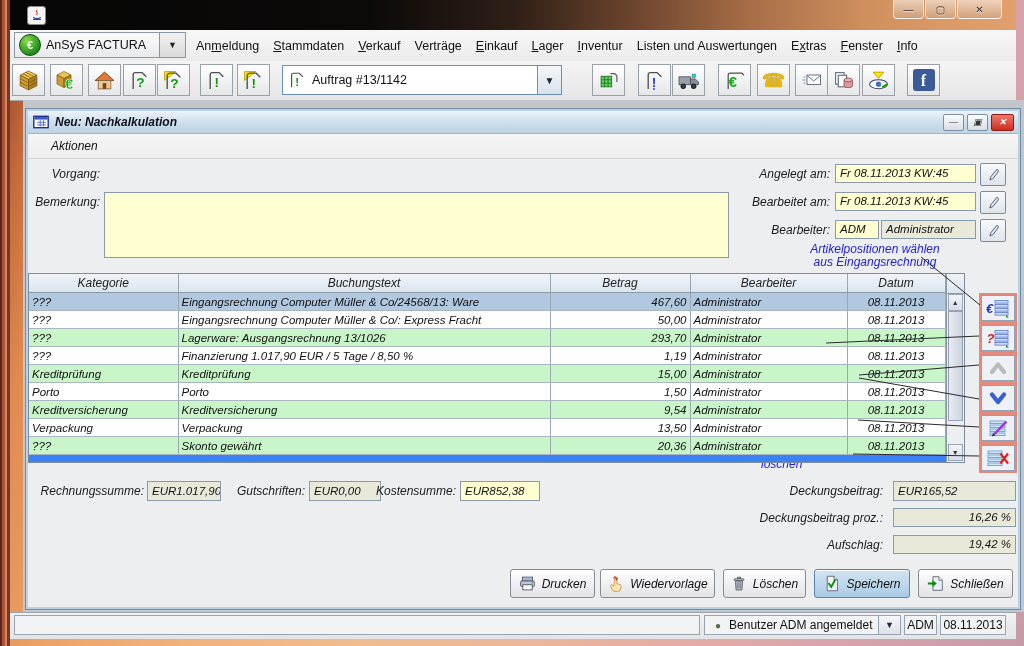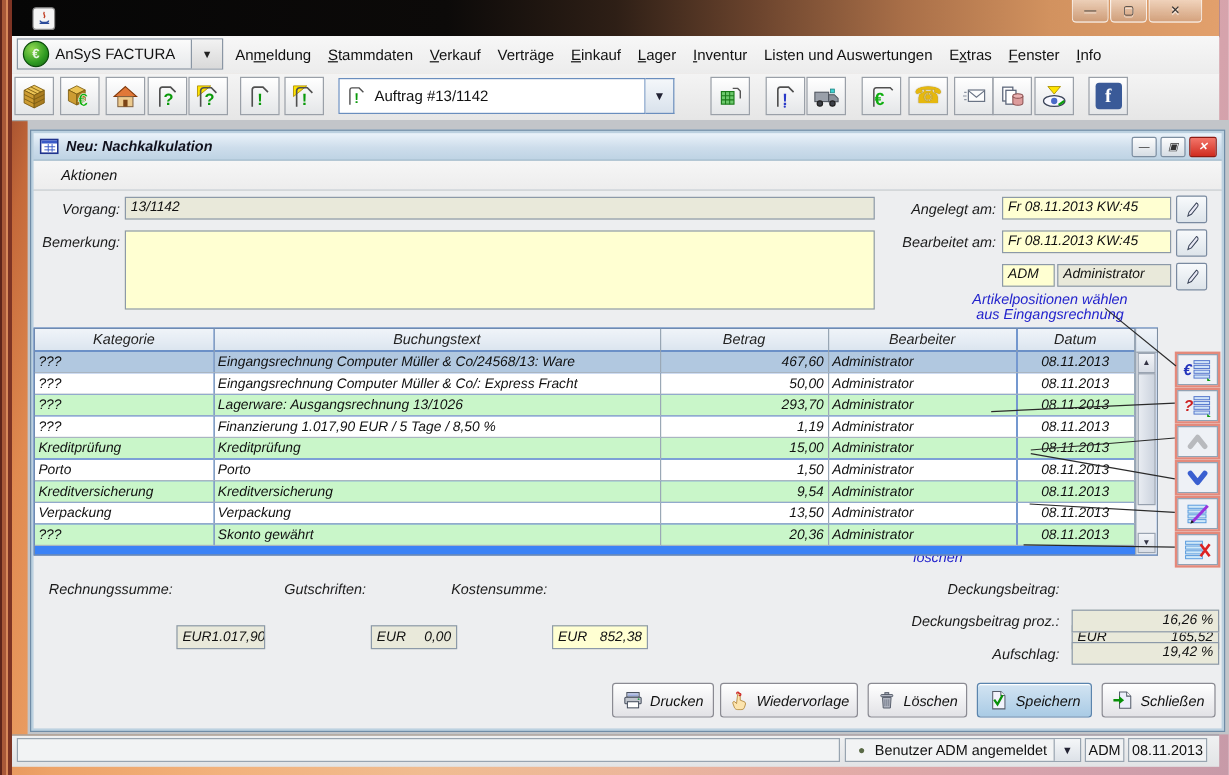--- a/index.html
+++ b/index.html
@@ -65,21 +65,21 @@
   .dlg-menu{height:24px;background:linear-gradient(#f6f6f6,#ededed);border-bottom:1px solid #d2d2d2;
     display:flex;align-items:center;font-size:12px;color:#111;}
   .dlg-menu span{margin-left:23px;}
   .dlg-body{flex:1;background:#edeef0;position:relative;font-size:12px;}
 
   .lbl{position:absolute;text-align:right;font-size:12px;color:#1a1a1a;white-space:nowrap;}
   .fld{position:absolute;border:1px solid #8c99a8;background:#fff;font-size:11.5px;color:#111;
     padding:2px 4px;white-space:nowrap;overflow:hidden;box-sizing:border-box;height:19px;}
   .yel{background:#ffffd2;}
   .gry{background:#e9e9da;}
-  .sumf{display:flex;justify-content:space-between;height:20px;align-items:center;margin-top:40px;}
+  .sumf{display:flex;justify-content:flex-start;height:20px;align-items:center;}
   .pbtn{position:absolute;width:24px;height:21px;border:1px solid #7a8aa0;border-radius:2px;
     background:linear-gradient(#f8fafc,#dde4ea);display:flex;align-items:center;justify-content:center;}
 
   
   .tablewrap{position:absolute;left:0;top:114px;width:937px;height:190px;border:1px solid #7d8da0;
     box-sizing:border-box;display:flex;background:#3b82f6;}
   table.grid{border-collapse:collapse;table-layout:fixed;width:916px;align-self:flex-start;}
   table.grid th{height:18px;font-size:12px;font-weight:normal;color:#222;background:linear-gradient(#f0f4f9,#dbe5ef);
     border-right:1px solid #98a6b4;border-bottom:1px solid #8c9aa8;padding:0 2px;overflow:hidden;white-space:nowrap;}
   table.grid td{height:17px;font-size:11.5px;color:#101010;border-right:1px solid #9aa8b6;border-bottom:1px solid #a9b5c1;
@@ -299,41 +299,41 @@
             </div>
           </div>
 
           <div class="dlg-menu">
             <span>Aktionen</span>
           </div>
 
           <div class="dlg-body">
 
             <div class="lbl" style="left:2px;top:8px;width:70px">Vorgang:</div>
-            <div class="fld gry" style="left:76px;top:5px;width:625px">13/1142</div>
 
             <div class="lbl" style="left:2px;top:36px;width:70px">Bemerkung:</div>
             <div class="fld yel" style="left:76px;top:33px;width:625px;height:66px"></div>
 
             <div class="lbl" style="left:600px;top:8px;width:202px">Angelegt am:</div>
             <div class="fld yel" style="left:807px;top:5px;width:141px">Fr 08.11.2013 KW:45</div>
             <div class="pbtn" style="left:952px;top:4px">
                 <svg width="13" height="13" viewBox="0 0 14 14">
                   <path d="M10.8,1.2 q2.2,1.2 1.1,3.2 l-5.6,7 -3.2,1.5 1,-3.4 z" fill="#e9e9f5" stroke="#3a4458" stroke-width="0.9"></path>
                 </svg>
               </div>
 
             <div class="lbl" style="left:600px;top:36px;width:202px">Bearbeitet am:</div>
             <div class="fld yel" style="left:807px;top:33px;width:141px">Fr 08.11.2013 KW:45</div>
             <div class="pbtn" style="left:952px;top:32px">
                 <svg width="13" height="13" viewBox="0 0 14 14">
                   <path d="M10.8,1.2 q2.2,1.2 1.1,3.2 l-5.6,7 -3.2,1.5 1,-3.4 z" fill="#e9e9f5" stroke="#3a4458" stroke-width="0.9"></path>
                 </svg>
               </div>
 
+            <div class="lbl" style="left:600px;top:64px;width:202px">Bearbeiter:</div>
             <div class="fld yel" style="left:807px;top:61px;width:44px">ADM</div>
             <div class="fld gry" style="left:853px;top:61px;width:95px">Administrator</div>
             <div class="pbtn" style="left:952px;top:60px">
                 <svg width="13" height="13" viewBox="0 0 14 14">
                   <path d="M10.8,1.2 q2.2,1.2 1.1,3.2 l-5.6,7 -3.2,1.5 1,-3.4 z" fill="#e9e9f5" stroke="#3a4458" stroke-width="0.9"></path>
                 </svg>
               </div>
 
             <div class="ann" style="left:772px;top:84px;width:150px;text-align:center">
               <span>Artikelpositionen wählen</span><br>

